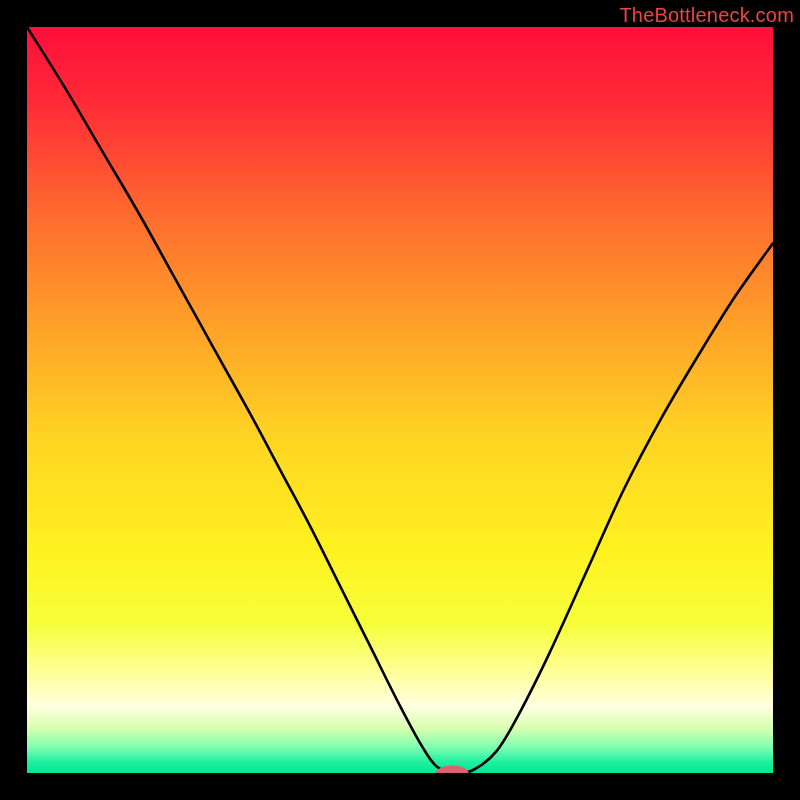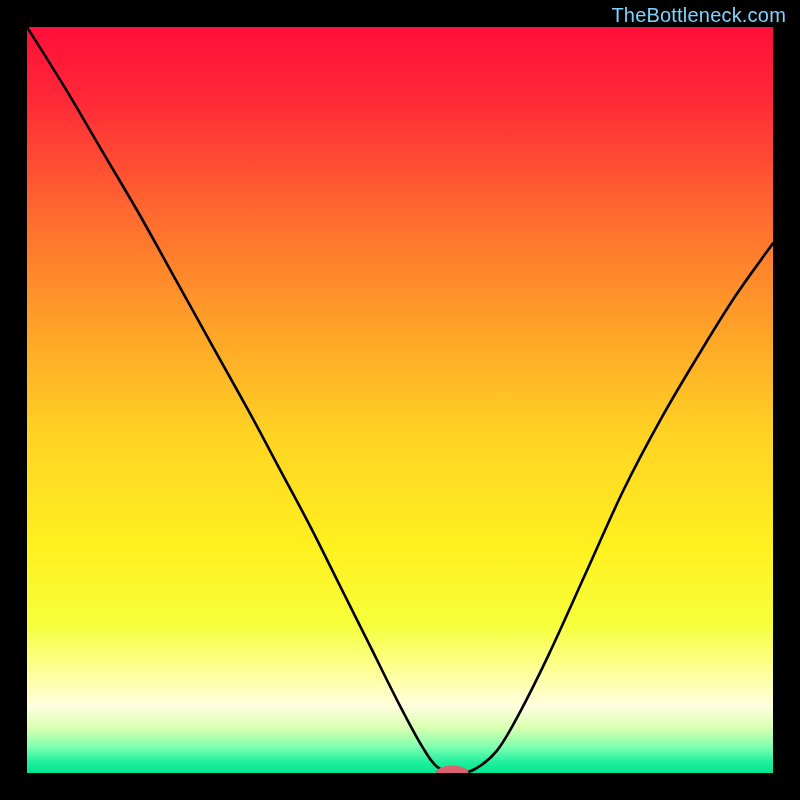--- a/index.html
+++ b/index.html
@@ -13,23 +13,23 @@
   }
   .frame {
     position: relative;
     width: 800px;
     height: 800px;
     background: #000;
   }
   .watermark {
     position: absolute;
     top: 4px;
-    right: 14px;
+    right: 6px;
     z-index: 10;
-    color: #7dd3fc;
+    color: #ef4444;
     font-size: 20px;
     font-weight: 500;
     letter-spacing: 0.2px;
     font-family: Arial, sans-serif;
   }
   .plot {
     position: absolute;
     left: 27px;
     top: 27px;
     width: 746px;

